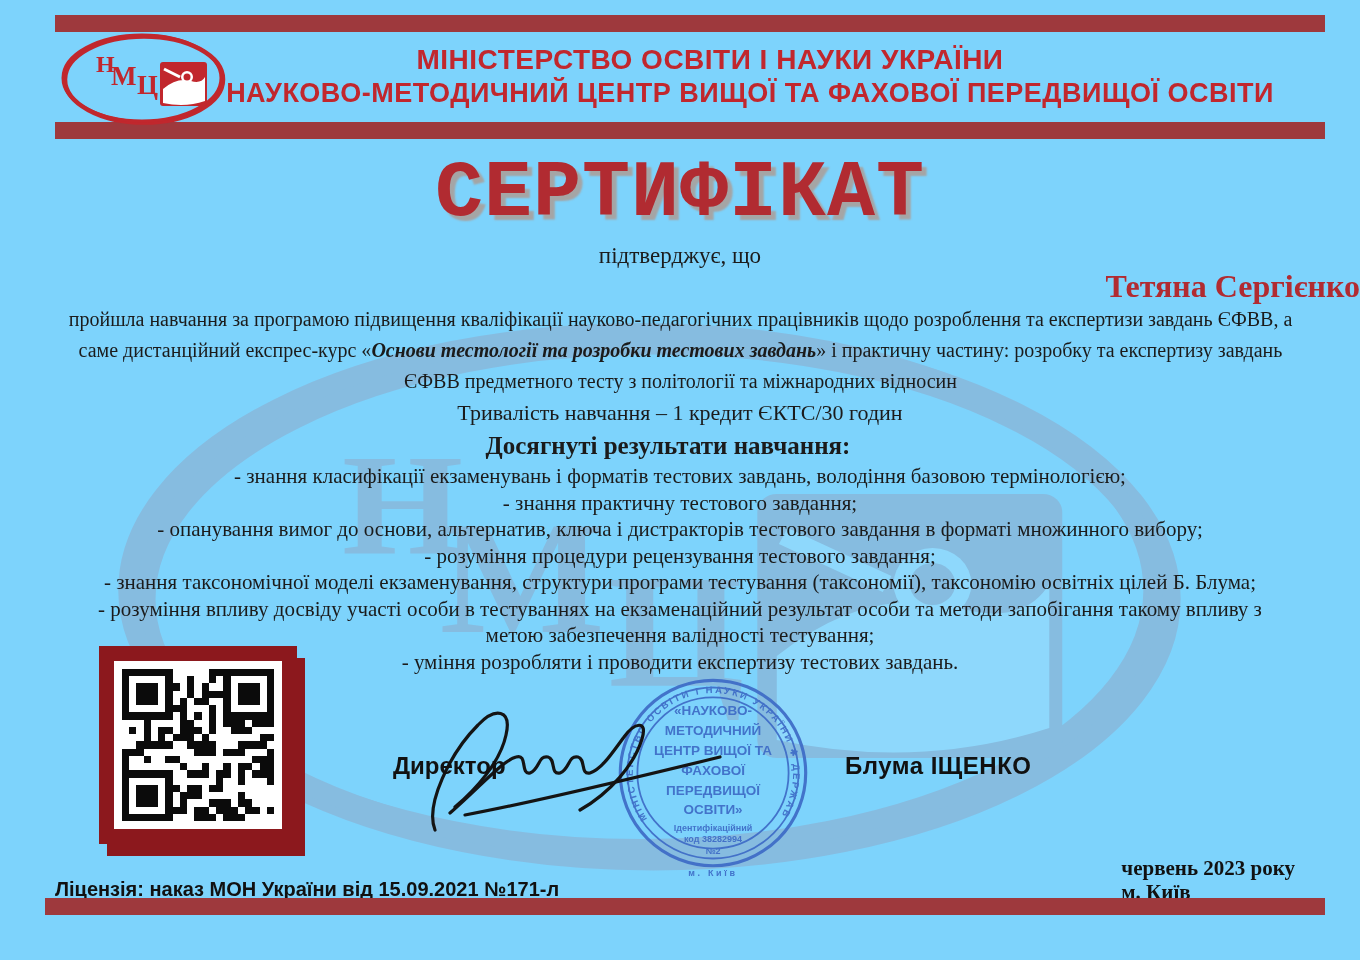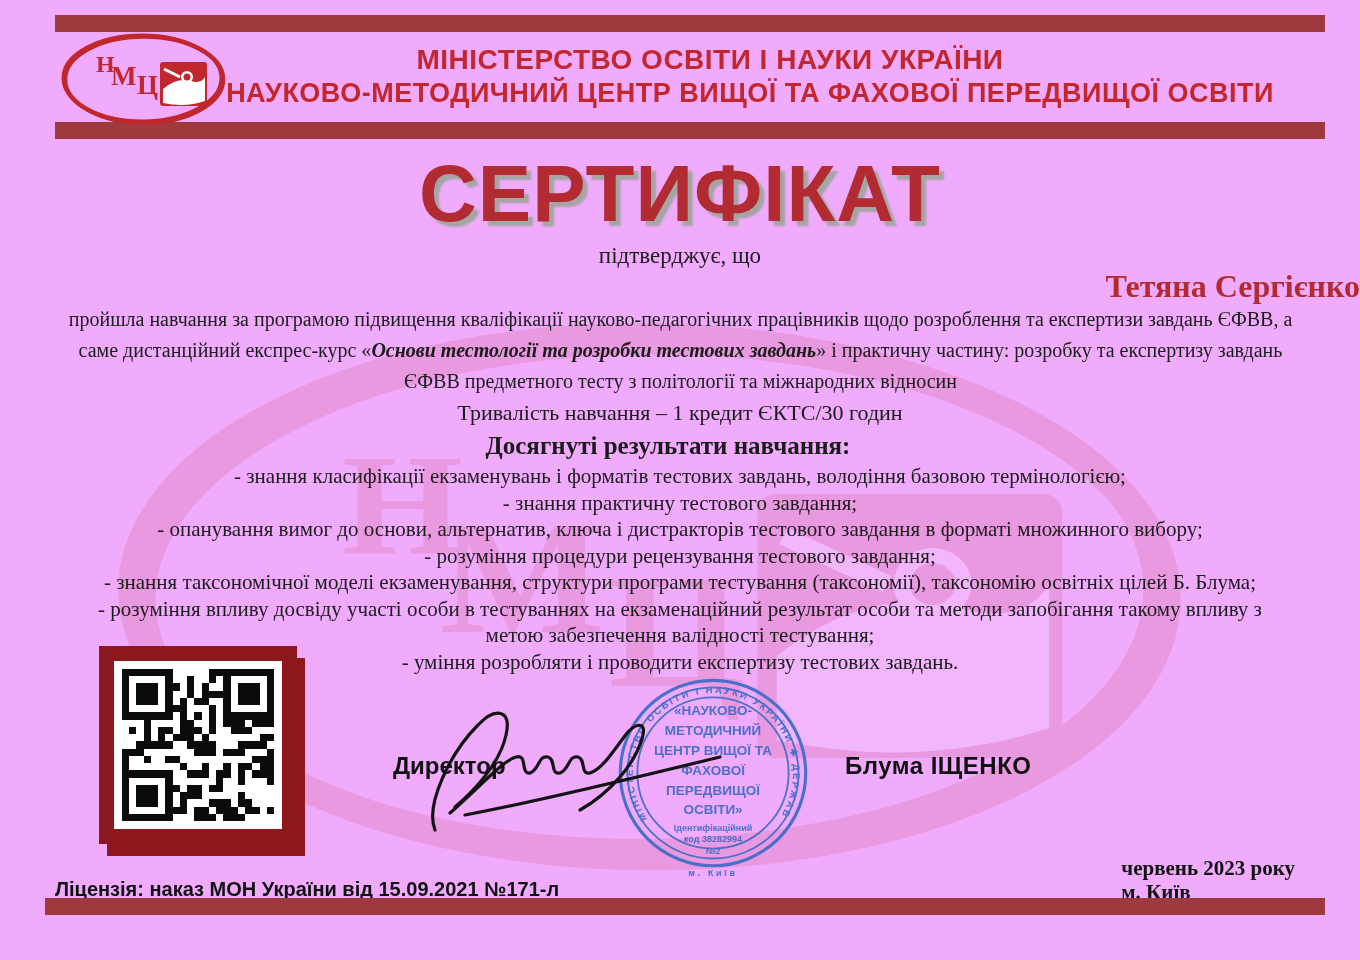--- a/index.html
+++ b/index.html
@@ -1,32 +1,32 @@
 <!DOCTYPE html>
 <html><head>
 <meta charset="utf-8">
 <style>
   html,body{margin:0;padding:0;background:#e8e8e8;}
-  .page{position:relative;width:1360px;height:960px;background:#f0abfc;overflow:hidden;
+  .page{position:relative;width:1360px;height:960px;background:#7dd3fc;overflow:hidden;
         font-family:"Liberation Serif",serif;color:#1b1b1b;}
   
   .bar{position:absolute;background:#9E393D;height:17px;}
   .bar.top{left:55px;top:15px;width:1270px;}
   .bar.mid{left:55px;top:122px;width:1270px;}
   .bar.bottom{left:45px;top:898px;width:1280px;height:17px;}
   .hdr{position:absolute;color:#C1272D;font-family:"Liberation Sans",sans-serif;
        font-weight:bold;text-align:center;letter-spacing:.5px;}
   .hdr.l1{left:150px;top:44px;width:1120px;font-size:28px;}
   .hdr.l2{left:205px;top:78px;width:1090px;font-size:27px;}
   .logo{position:absolute;left:60px;top:28px;width:170px;height:100px;}
   
   .watermark{position:absolute;left:115px;top:290px;width:1090px;height:600px;opacity:.13;}
   
   .title{position:absolute;left:0;top:148px;width:1360px;text-align:center;
-         font-family:Liberation Sans, sans-serif;font-weight:900;font-size:80px;
+         font-family:Liberation Mono, monospace;font-weight:900;font-size:80px;
          color:#B12B31;letter-spacing:1px;
          text-shadow:5px 5px 2px #a5a5a5;}
   .confirm{position:absolute;left:0;top:243px;width:1360px;text-align:center;font-size:23px;}
   .name{position:absolute;left:0;top:268px;width:1360px;text-align:right;
         font-size:32px;font-weight:bold;color:#B12B31;}
   
   .para{position:absolute;left:68px;top:304px;width:1225px;text-align:center;
         font-size:20px;line-height:31px;}
   .course{font-weight:bold;font-style:italic;}
   .duration{position:absolute;left:0;top:400px;width:1360px;text-align:center;font-size:22px;}

